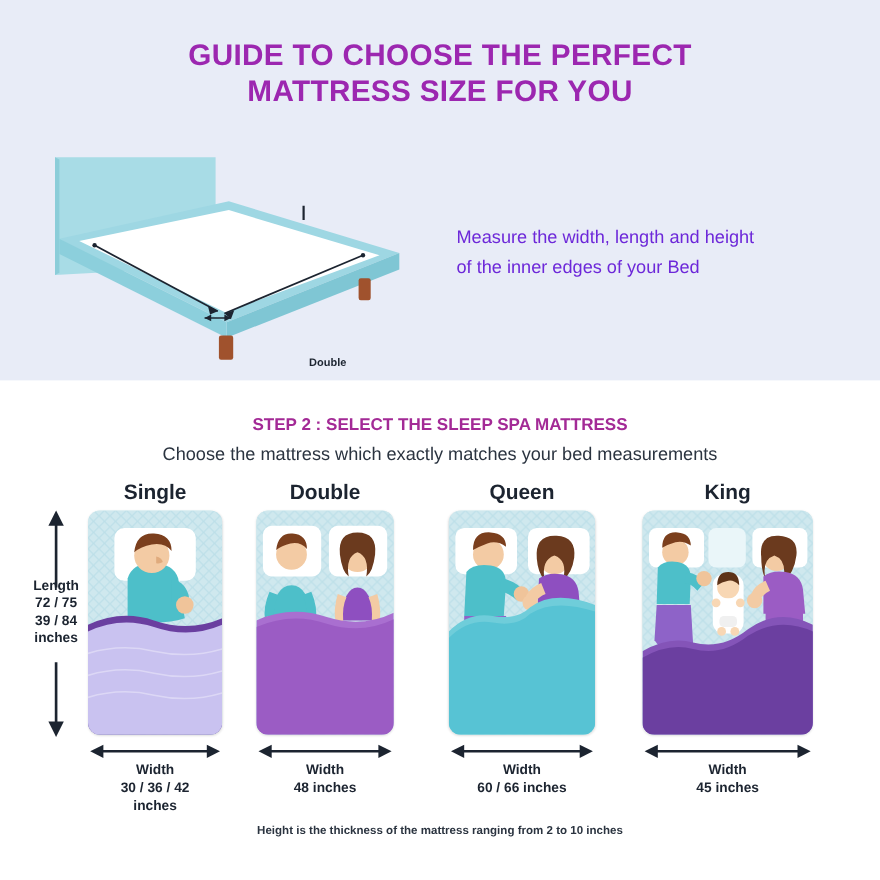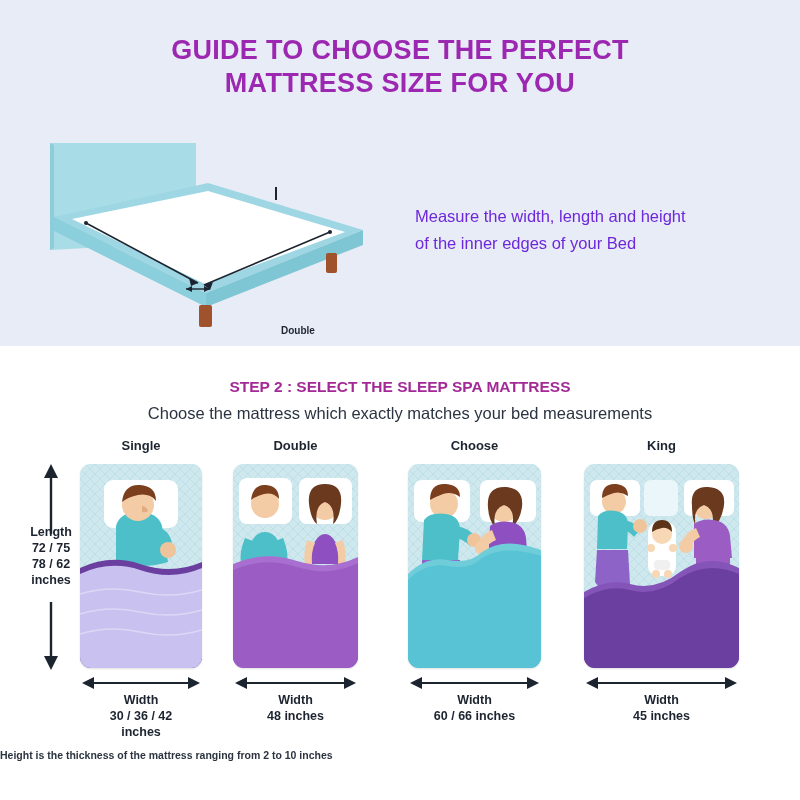--- a/index.html
+++ b/index.html
@@ -51,39 +51,39 @@
   }
   .step2-head {
     position:absolute; left:0; top:32px; width:800px; text-align:center;
     color:#a32a96; font-size:15.5px; font-weight:bold;
   }
   .step2-sub {
     position:absolute; left:0; top:58px; width:800px; text-align:center;
     color:#2b3440; font-size:16.5px;
   }
   .footer-note {
-    position:absolute; left:0; top:403px; width:800px; 
+    position:absolute; left:0; top:403px; width:800px; text-align:center;
     color:#2b3440; font-size:10.5px; font-weight:bold;
   }
 
   
   .length-axis {
     position:absolute; left:8px; top:116px; width:86px; height:210px;
   }
   .length-text {
     position:absolute; left:0; top:62px; width:86px; text-align:center;
     color:#1c2430; font-size:12.5px; font-weight:bold; line-height:16px;
   }
   .length-text span { display:block; }
 
   
   .col { position:absolute; top:92px; }
   .col-title {
     position:absolute; top:0; left:0; width:100%; text-align:center;
-    color:#1c2430; font-size:13px; font-weight:bold;
+    color:#1c2430; font-size:19px; font-weight:bold;
   }
   .card {
     position:absolute; top:26px; left:0;
     border-radius:11px; overflow:hidden;
     background:#cce9ee;
     box-shadow:0 1px 2px rgba(0,0,0,.12);
   }
   .card svg { display:block; }
 
   .wlabel {
@@ -156,21 +156,21 @@
     <div class="length-axis">
       <svg width="86" height="210" viewBox="0 0 86 210">
         <line x1="43" y1="12" x2="43" y2="72" stroke="#1c2430" stroke-width="2.4"></line>
         <polygon points="43,2 36,16 50,16" fill="#1c2430"></polygon>
         <line x1="43" y1="140" x2="43" y2="198" stroke="#1c2430" stroke-width="2.4"></line>
         <polygon points="43,208 36,194 50,194" fill="#1c2430"></polygon>
       </svg>
       <div class="length-text">
         <span>Length</span>
         <span>72 / 75</span>
-        <span>78 / 62</span>
+        <span>39 / 84</span>
         <span>inches</span>
       </div>
     </div>
 
     <div class="col" style="left:80px; width:122px;">
       <div class="col-title">Single</div>
       <div class="card" style="width:122px; height:204px;">
         <svg width="122" height="204" viewBox="0 0 122 204">
           <defs>
             <pattern id="q1" width="10" height="10" patternUnits="userSpaceOnUse">
@@ -249,21 +249,21 @@
         <polygon points="2,7 14,1 14,13" fill="#1c2430"></polygon>
         <polygon points="123,7 111,1 111,13" fill="#1c2430"></polygon>
       </svg>
       <div class="wlabel" style="top:254px;">
         <span>Width</span>
         <span>48 inches</span>
       </div>
     </div>
 
     <div class="col" style="left:408px; width:133px;">
-      <div class="col-title">Choose</div>
+      <div class="col-title">Queen</div>
       <div class="card" style="width:133px; height:204px;">
         <svg width="133" height="204" viewBox="0 0 133 204">
           <defs>
             <pattern id="q3" width="10" height="10" patternUnits="userSpaceOnUse">
               <path d="M5 0 L10 5 L5 10 L0 5 Z" fill="none" stroke="#bcdfe8" stroke-width="1"></path>
             </pattern>
           </defs>
           <rect width="133" height="204" fill="#cfe8ee"></rect>
           <rect width="133" height="204" fill="url(#q3)"></rect>
           <rect x="6" y="16" width="56" height="42" rx="8" fill="#ffffff"></rect>

